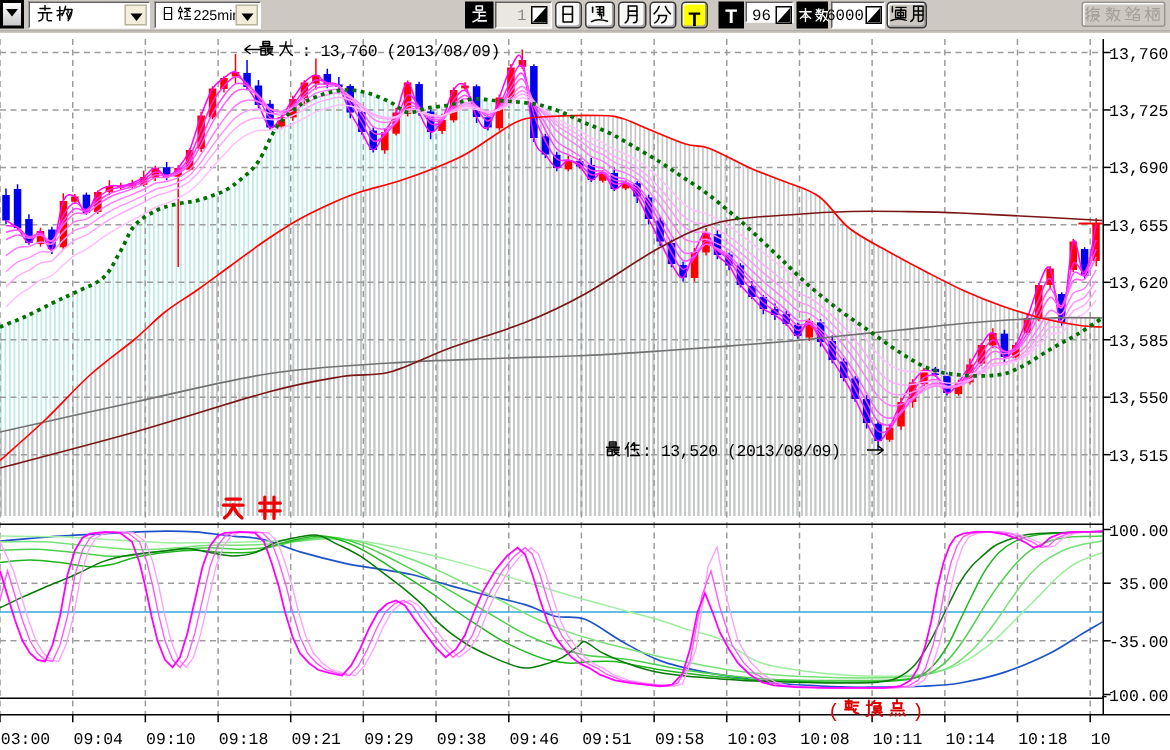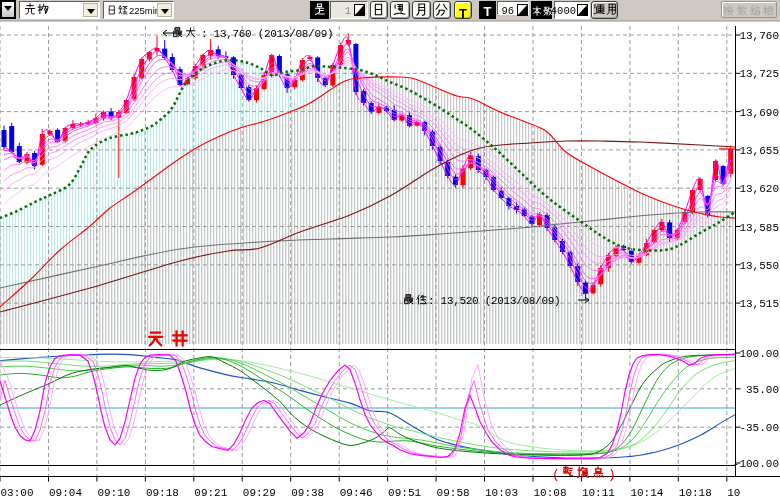--- a/index.html
+++ b/index.html
@@ -551,21 +551,21 @@
           <path d="M10,46 H50"></path>
           <path d="M16,56 C24,66 34,72 46,76"></path>
           <path d="M44,54 C36,70 26,82 12,90"></path>
           <path d="M60,12 C58,34 54,60 42,90"></path>
           <path d="M56,28 H94"></path>
           <path d="M88,28 C86,54 78,76 62,92"></path>
           <path d="M62,54 C70,72 80,84 94,90"></path>
         </g>
       </svg></div>
     <div style="position:absolute;left:554px;top:1px;width:36px;height:18px;background:#fff;border-top:1px solid #5f5f5f;border-left:1px solid #5f5f5f;border-bottom:1px solid #fff;border-right:1px solid #fff">
-      <div style="position:absolute;right:13px;top:3px;font:10.5px 'Liberation Mono';color:#000">4000</div>
+      <div style="position:absolute;right:13px;top:3px;font:10.5px 'Liberation Mono';color:#000">6000</div>
     </div>
     <div style="position:absolute;left:577px;top:4px;width:11px;height:12px;background:#fff;border:1px solid #000">
       <svg width="9" height="10" style="position:absolute;left:0;top:0">
         <path d="M9,0 L0,10 L9,10 Z" fill="#000"></path>
       </svg>
     </div>
     <div style="position:absolute;left:591px;top:1px;width:27px;height:18px;background:2;border:1px solid #3a3a3a;border-radius:3px;box-shadow:inset -1px -1px 0 #a2a2a2,inset 1px 1px 0 #ffffff;text-align:center;padding-top:1px"><svg width="27" height="14" style="position:relative;top:0px">
         <g transform="translate(1.0,0.0) scale(0.1200)" stroke="#000" stroke-width="8" fill="none" stroke-linecap="round" stroke-linejoin="round">
           <path d="M16,12 V42"></path>
           <path d="M8,90 C30,78 60,78 94,88"></path>

